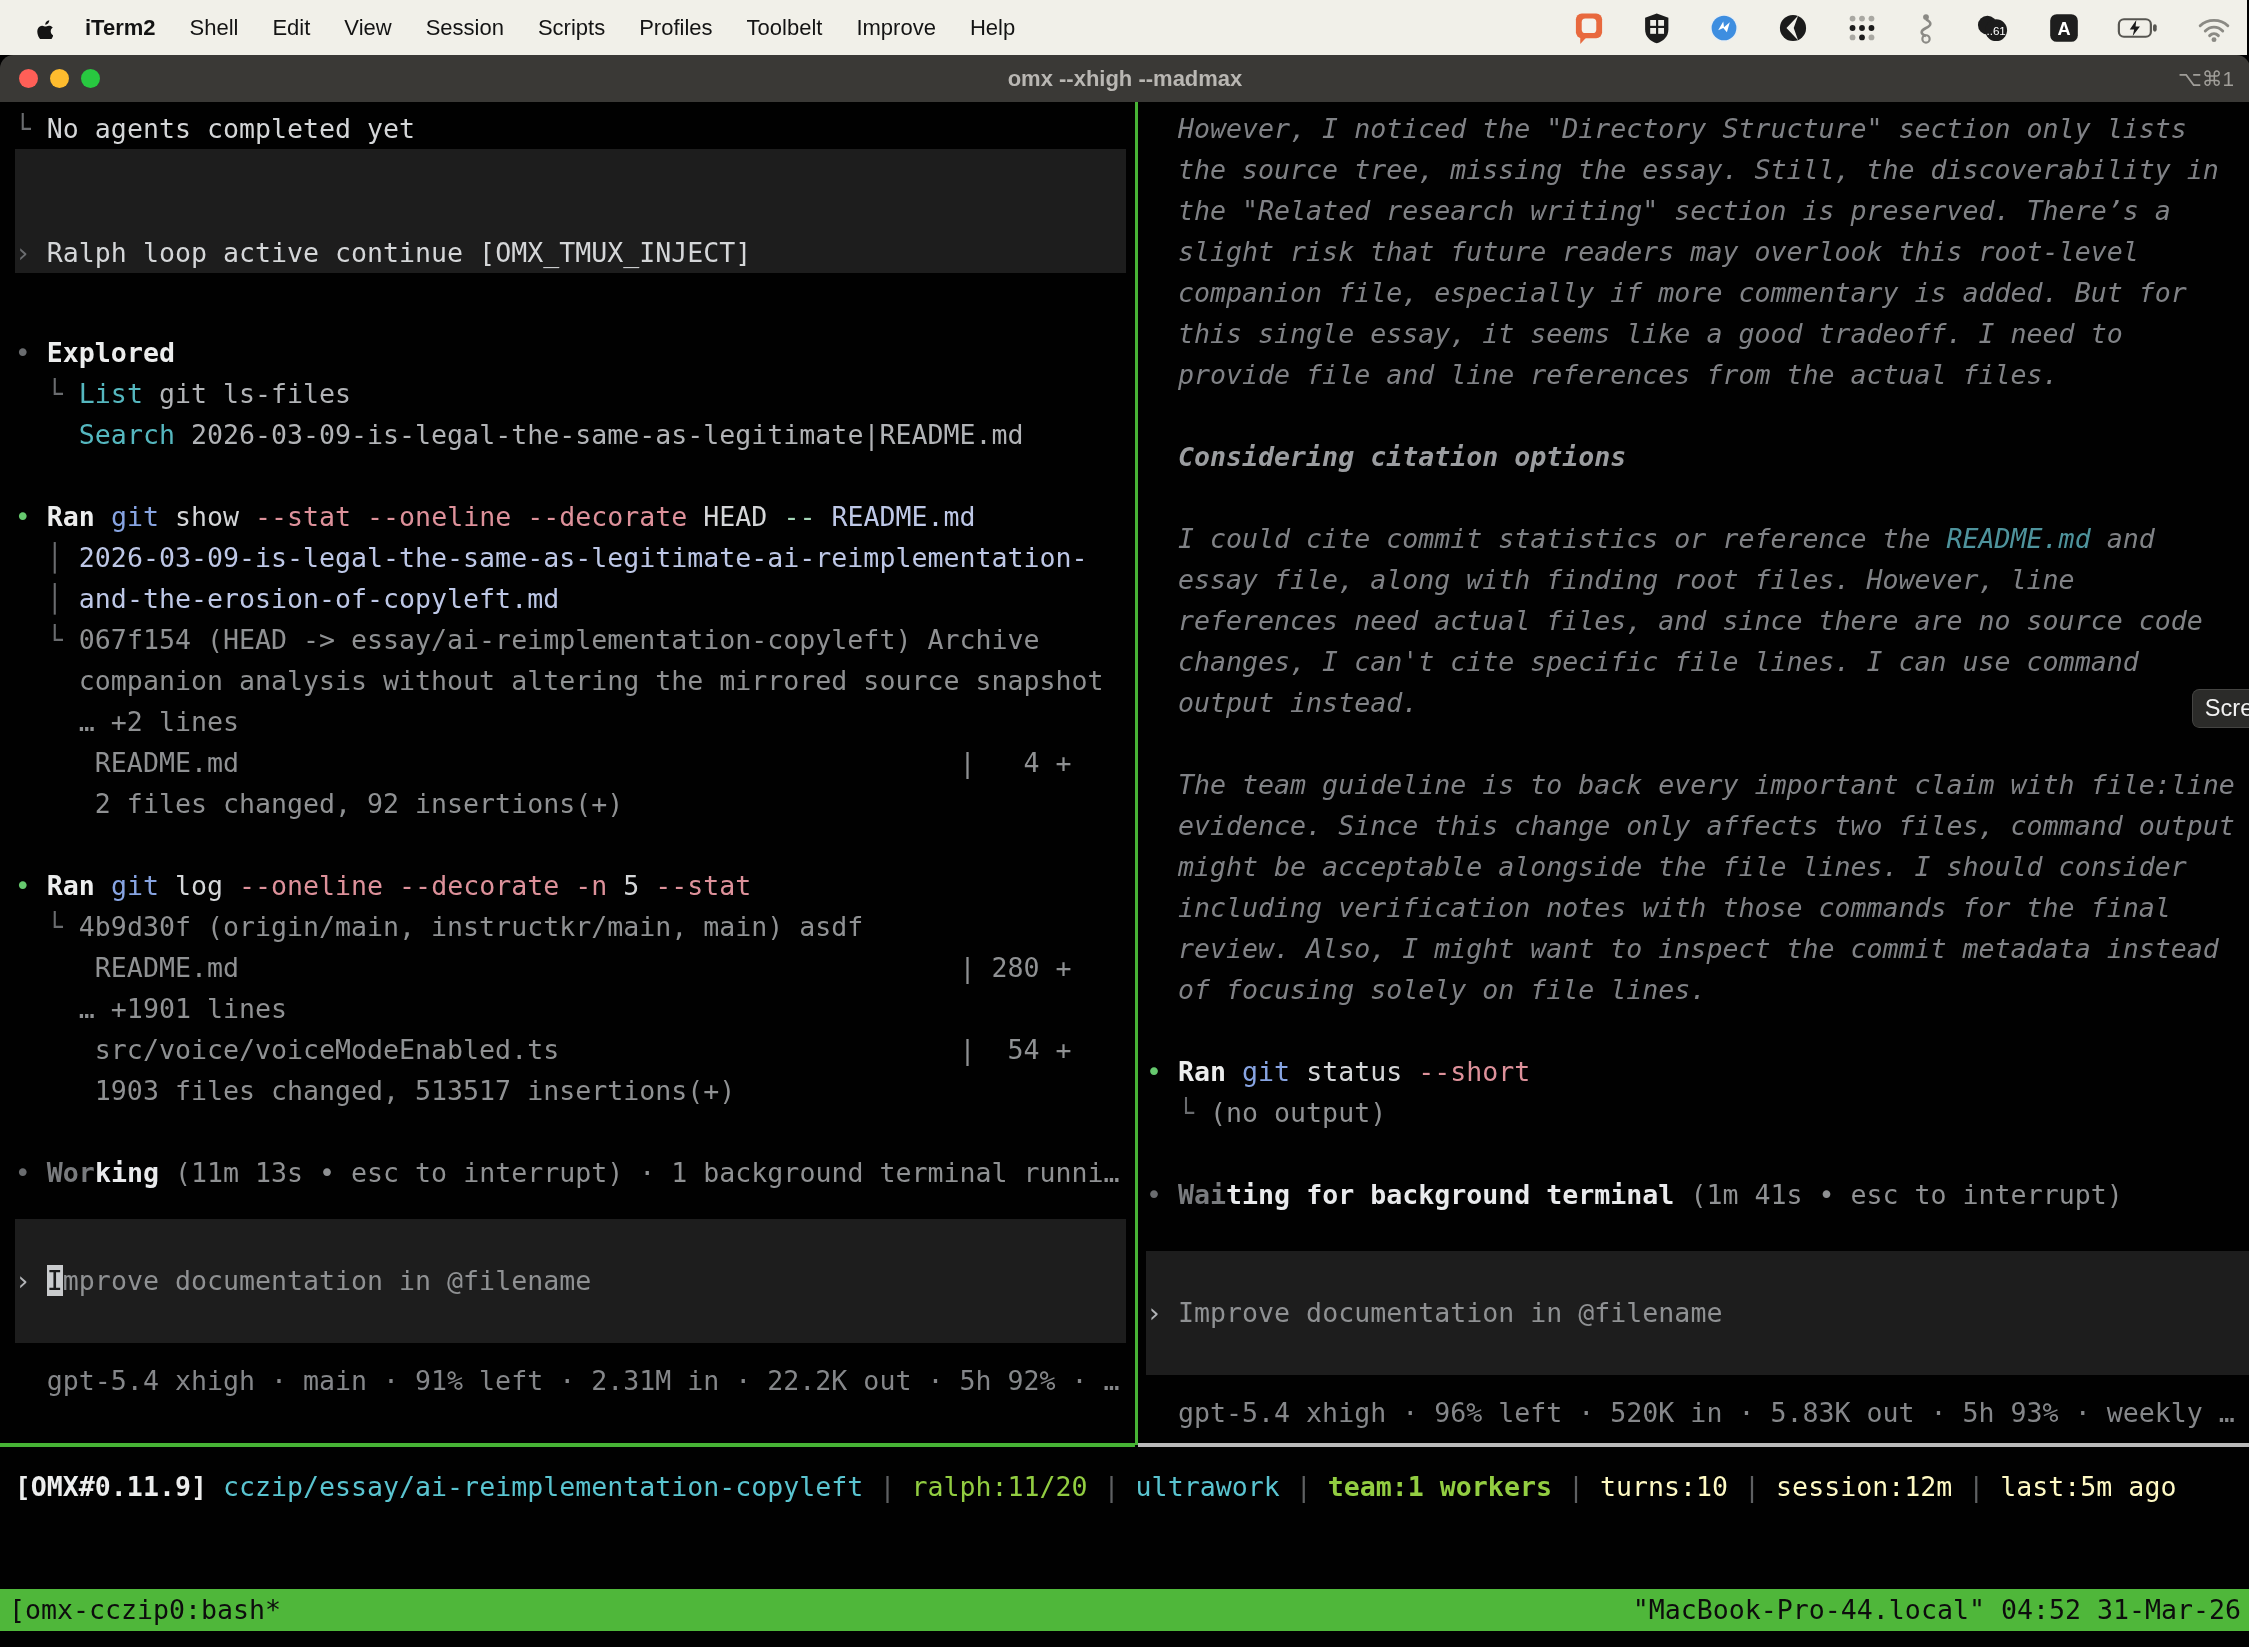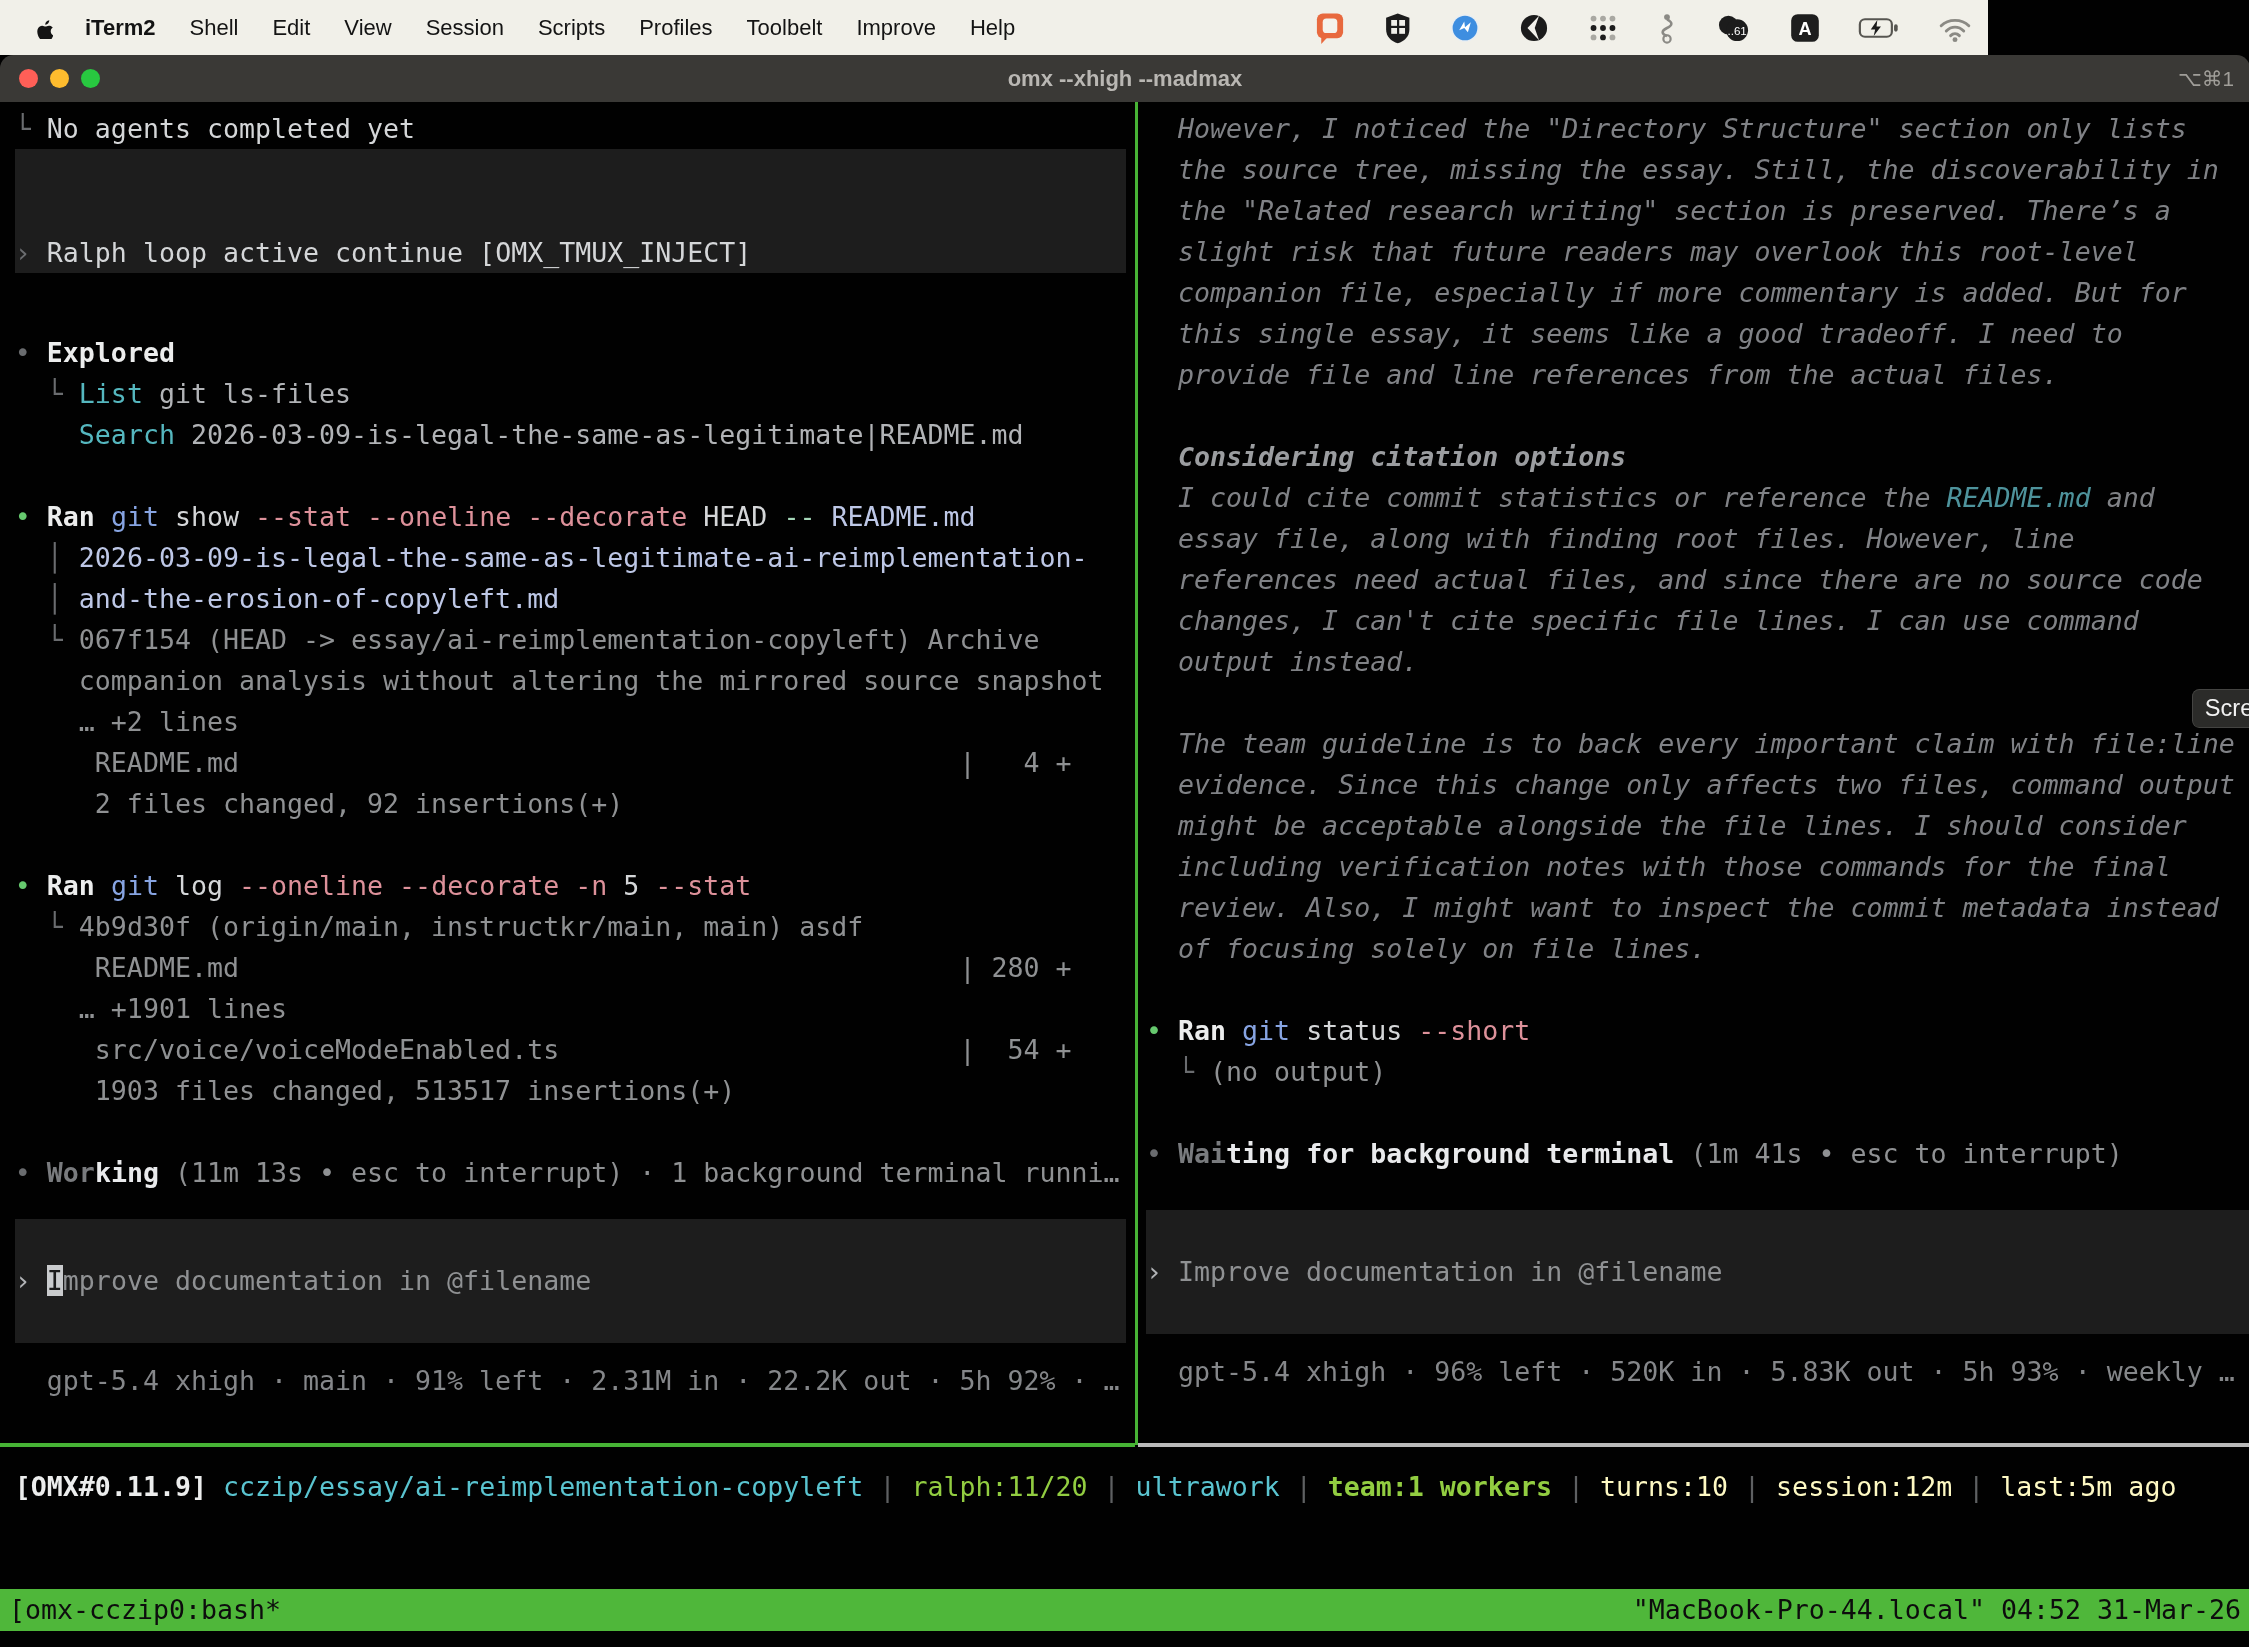--- a/index.html
+++ b/index.html
@@ -1,18 +1,18 @@
 <!DOCTYPE html>
 <html style="font-size:11.8px"><head>
 <meta charset="utf-8">
 <style>
   html,body{margin:0;padding:0;background:#000;}
   .screen{position:relative;width:2250px;height:1648px;overflow:hidden;background:#010101;font-family:"DejaVu Sans Mono",monospace;}
   
-  .menubar{position:absolute;top:0;left:0;width:1988px;height:55px;background:#f1f0e9;display:flex;align-items:center;color:#141414;font-family:"Liberation Sans",sans-serif;font-size:22px;}
+  .menubar{position:absolute;top:0;left:0;width:2247px;height:55px;background:#f1f0e9;display:flex;align-items:center;color:#141414;font-family:"Liberation Sans",sans-serif;font-size:22px;}
   .apple{margin-left:34px;display:flex;align-items:center;}
   .menu-items{display:flex;gap:34px;margin-left:32px;}
   .mi{white-space:nowrap;}
   .mi.first{font-weight:bold;}
   .mb-status{margin-left:auto;display:flex;align-items:center;gap:37px;margin-right:16px;}
   .mb-status span{display:flex;align-items:center;}
   
   .titlebar{position:absolute;top:55px;left:0;width:2250px;height:47px;background:#3a3936;border-radius:13.3px 13.3px 0 0;display:flex;align-items:center;font-family:"Liberation Sans",sans-serif;}
   .lights{display:flex;gap:11.8px;margin-left:19px;}
   .light{width:19px;height:19px;border-radius:50%;}
@@ -207,21 +207,21 @@
       </div>
     <div class="pane pane-right">
         <div class="line"><span class="c-it">  However, I noticed the "Directory Structure" section only lists</span></div>
         <div class="line"><span class="c-it">  the source tree, missing the essay. Still, the discoverability in</span></div>
         <div class="line"><span class="c-it">  the "Related research writing" section is preserved. There’s a</span></div>
         <div class="line"><span class="c-it">  slight risk that future readers may overlook this root-level</span></div>
         <div class="line"><span class="c-it">  companion file, especially if more commentary is added. But for</span></div>
         <div class="line"><span class="c-it">  this single essay, it seems like a good tradeoff. I need to</span></div>
         <div class="line"><span class="c-it">  provide file and line references from the actual files.</span></div>
         <div class="line" style="margin-top: 41px;"><span class="c-ith">  Considering citation options</span></div>
-        <div class="line" style=""><span class="c-it">  I could cite commit statistics or reference the </span><span class="c-itlink">README.md</span><span class="c-it"> and</span></div>
+        <div class="line" style="margin-top: 41px;"><span class="c-it">  I could cite commit statistics or reference the </span><span class="c-itlink">README.md</span><span class="c-it"> and</span></div>
         <div class="line"><span class="c-it">  essay file, along with finding root files. However, line</span></div>
         <div class="line"><span class="c-it">  references need actual files, and since there are no source code</span></div>
         <div class="line"><span class="c-it">  changes, I can't cite specific file lines. I can use command</span></div>
         <div class="line"><span class="c-it">  output instead.</span></div>
         <div class="line" style="margin-top: 41px;"><span class="c-it">  The team guideline is to back every important claim with file:line</span></div>
         <div class="line"><span class="c-it">  evidence. Since this change only affects two files, command output</span></div>
         <div class="line"><span class="c-it">  might be acceptable alongside the file lines. I should consider</span></div>
         <div class="line"><span class="c-it">  including verification notes with those commands for the final</span></div>
         <div class="line"><span class="c-it">  review. Also, I might want to inspect the commit metadata instead</span></div>
         <div class="line"><span class="c-it">  of focusing solely on file lines.</span></div>

